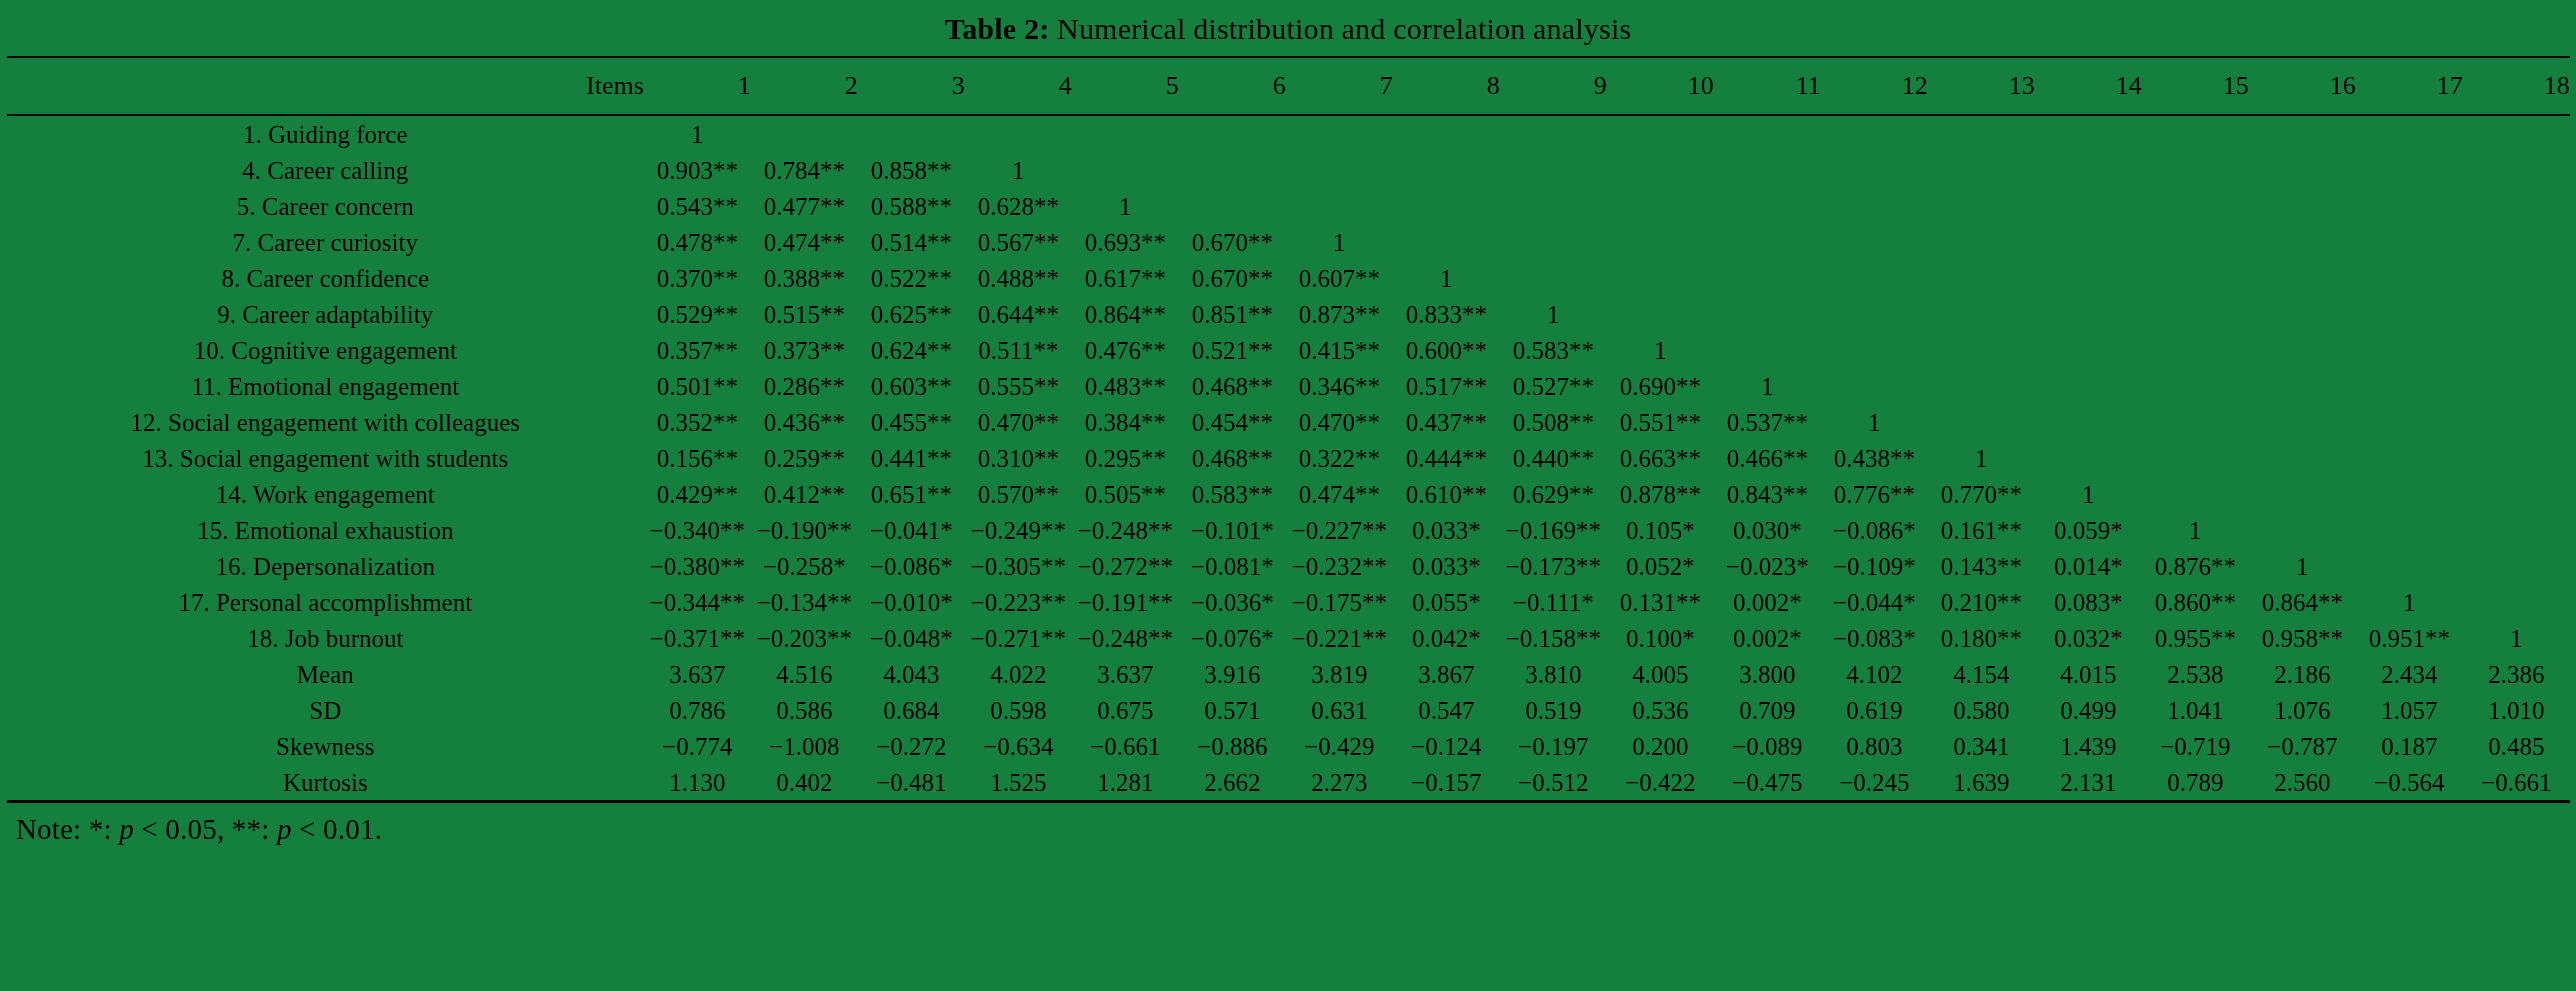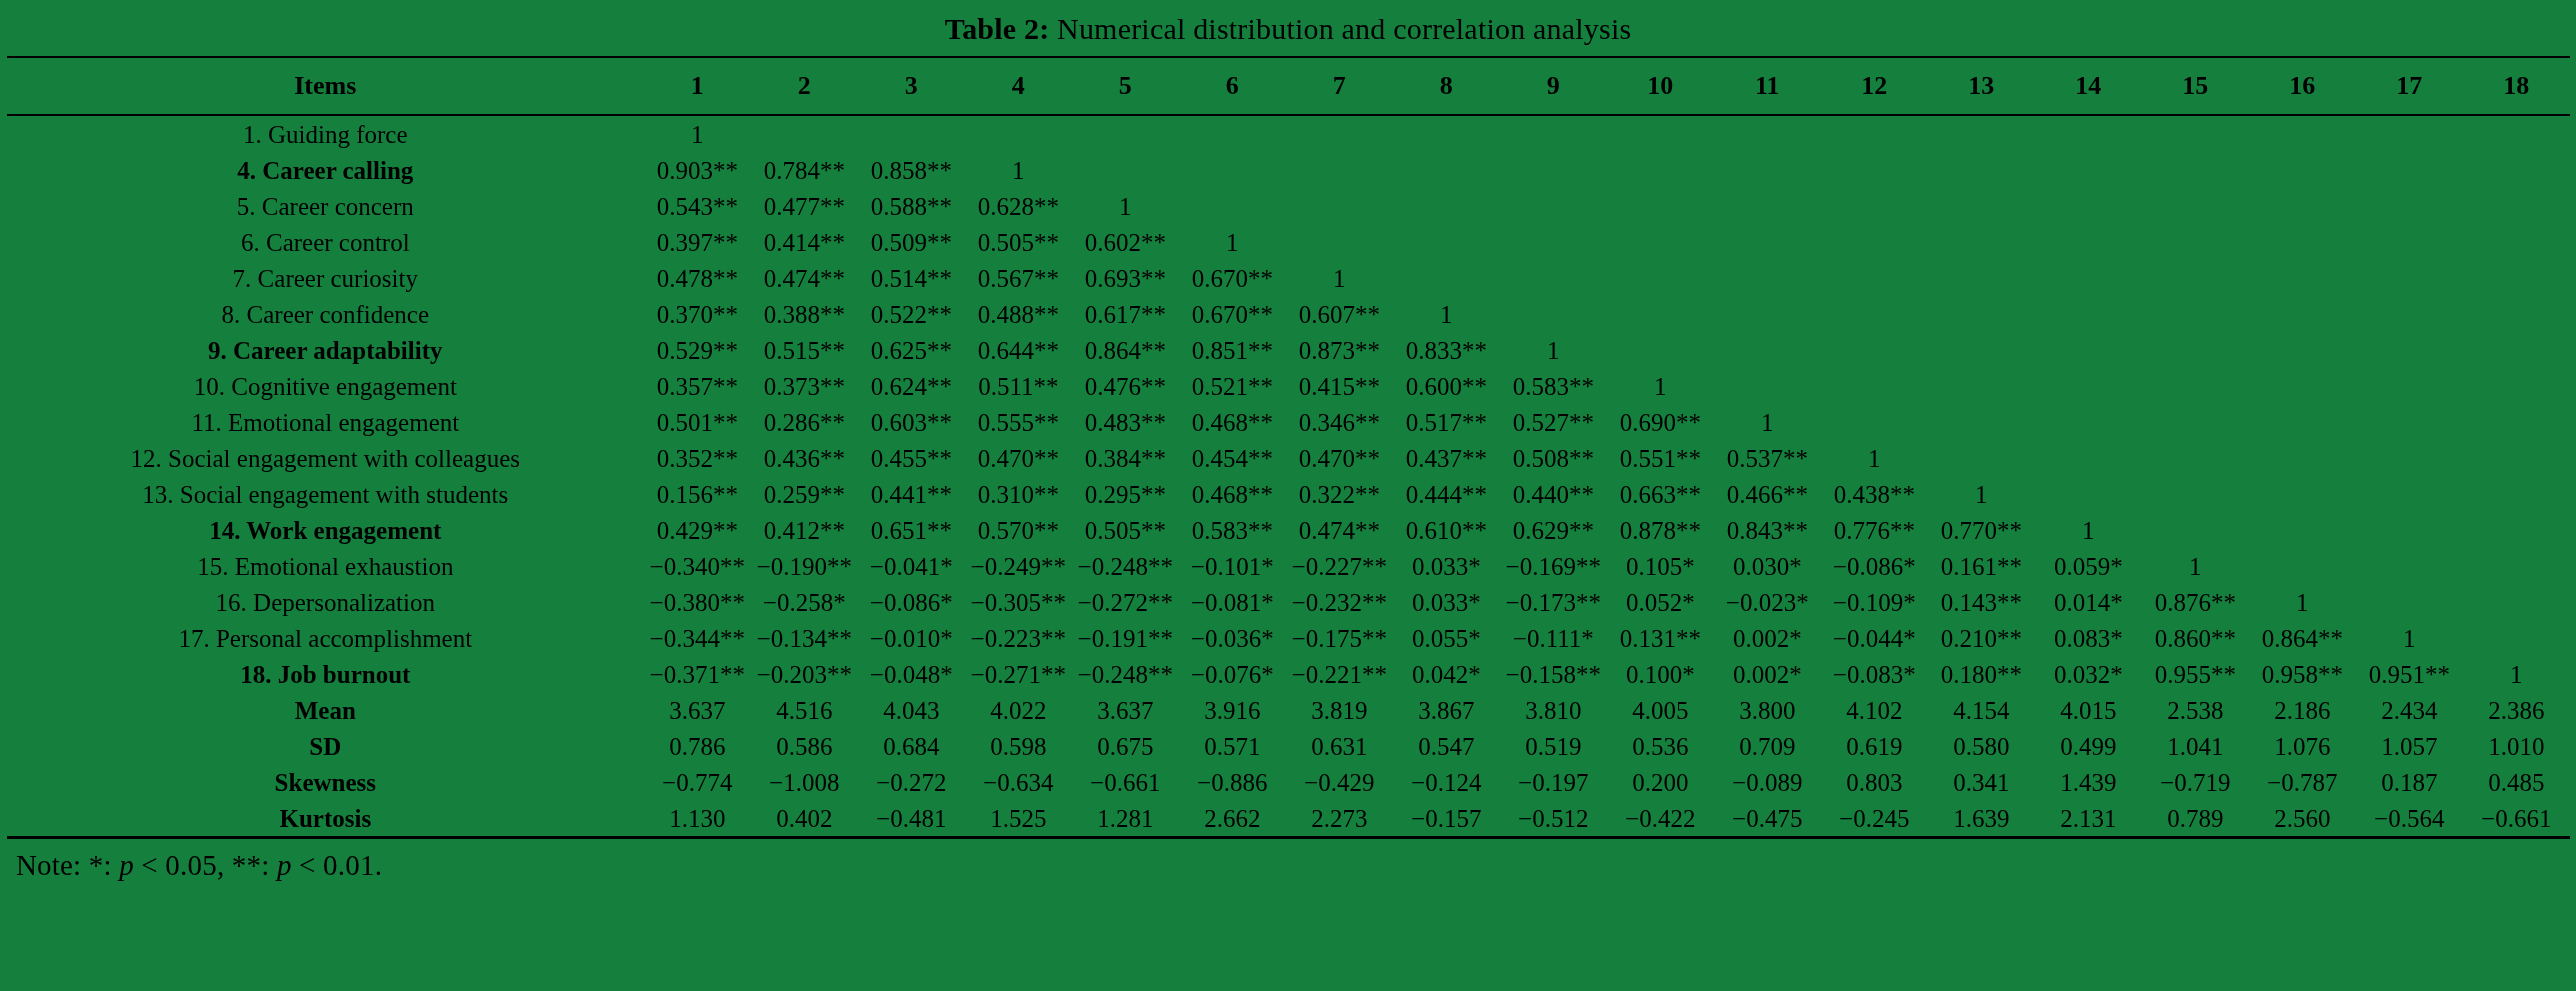--- a/index.html
+++ b/index.html
@@ -29,39 +29,39 @@
     width: 2562px;
     margin-left: 6.8px;
     border-collapse: collapse;
     table-layout: fixed;
     border-top: 2.9px solid #000;
     border-bottom: 3.9px solid #000;
   }
   col.c-items { width: 637px; }
   col.c-num  { width: 107px; }
   thead th {
-    font-weight: bold;
+    font-weight: normal;
     font-size: 26px;
     height: 56px;
     border-bottom: 2.9px solid #000;
-    text-align: center;
+    text-align: right;
     vertical-align: middle;
     padding: 0;
   }
   tbody td {
     font-size: 25px;
     height: 36px;
     text-align: center;
     vertical-align: middle;
     white-space: nowrap;
     padding: 0;
     line-height: 1;
   }
   tbody td.item-label { font-size: 25px; }
-  tbody tr.bold-label td.item-label { font-weight: bold; }
+  tbody tr.bold-label td.item-label { font-weight: normal; }
   .note {
     font-size: 29px;
     padding: 9.7px 0 0 3.9px;
     letter-spacing: 0.2px;
     margin-left: 12px;
   }
   .note .italic { font-style: italic; }
   .note .sup { }
 </style>
 </head>
@@ -176,41 +176,20 @@
           <td></td>
           <td></td>
           <td></td>
           <td></td>
           <td></td>
           <td></td>
           <td></td>
           <td></td>
         </tr>
         <tr>
-          <td class="item-label">6. Career control</td>
-          <td>0.397**</td>
-          <td>0.414**</td>
-          <td>0.509**</td>
-          <td>0.505**</td>
-          <td>0.602**</td>
-          <td>1</td>
-          <td></td>
-          <td></td>
-          <td></td>
-          <td></td>
-          <td></td>
-          <td></td>
-          <td></td>
-          <td></td>
-          <td></td>
-          <td></td>
-          <td></td>
-          <td></td>
-        </tr>
-        <tr>
           <td class="item-label">7. Career curiosity</td>
           <td>0.478**</td>
           <td>0.474**</td>
           <td>0.514**</td>
           <td>0.567**</td>
           <td>0.693**</td>
           <td>0.670**</td>
           <td>1</td>
           <td></td>
           <td></td>

